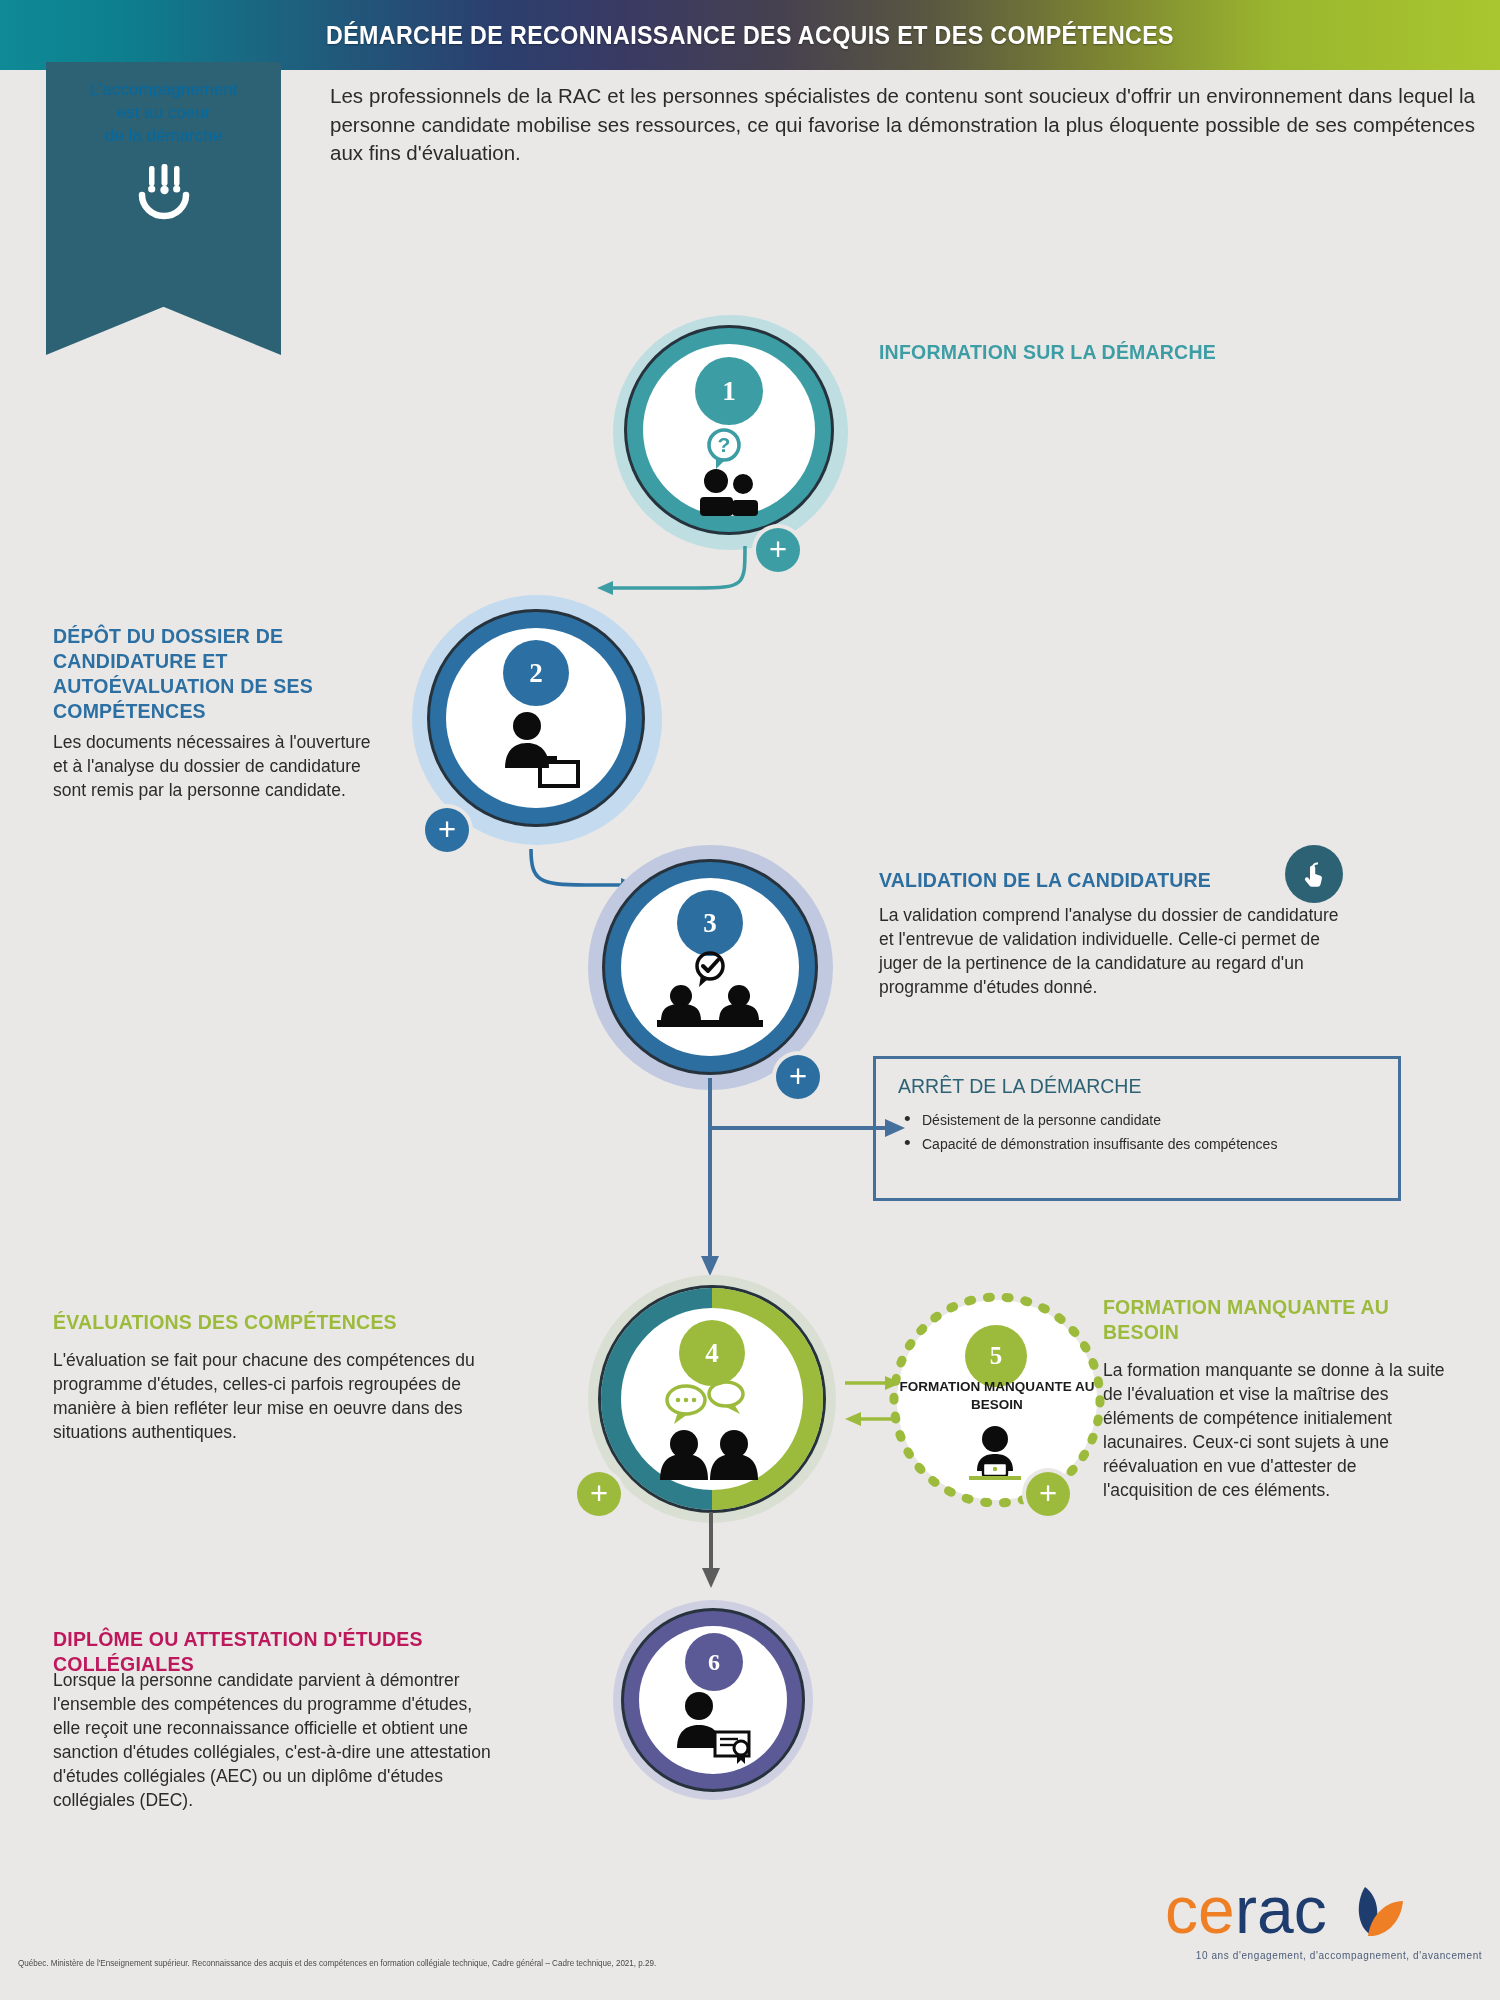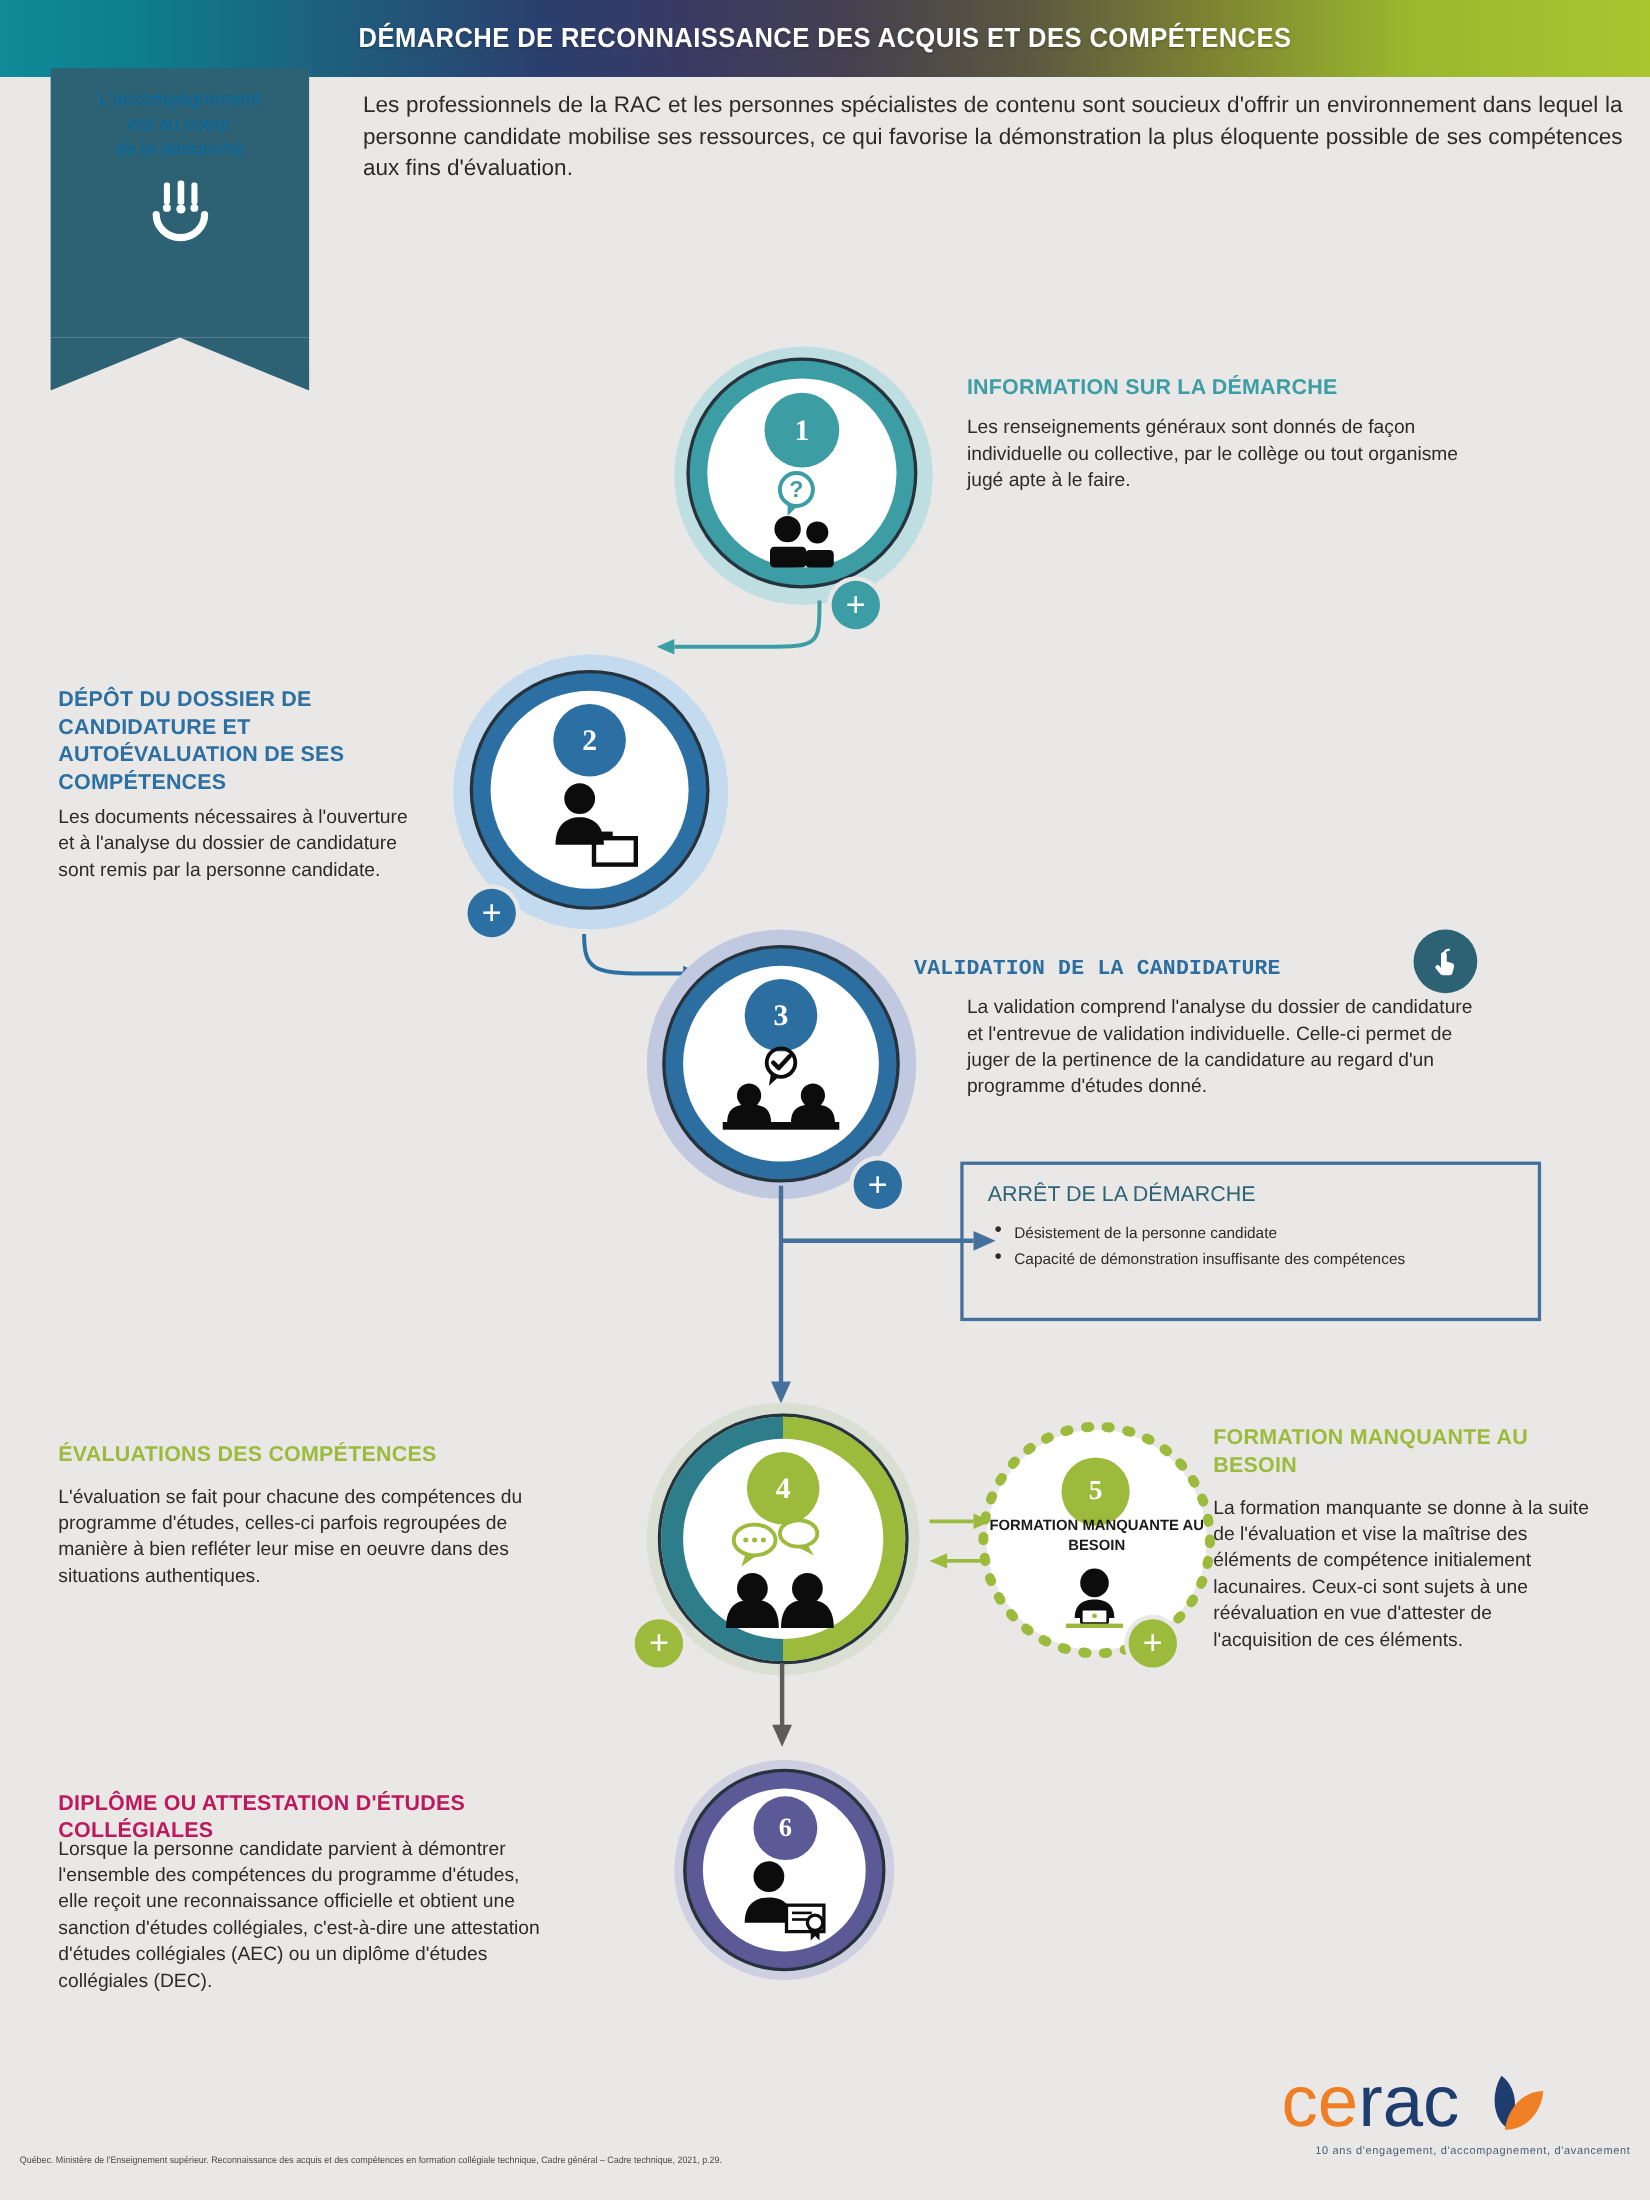--- a/index.html
+++ b/index.html
@@ -185,21 +185,20 @@
       <circle cx="55" cy="59" r="10" fill="#0c0c0c"></circle>
       <rect x="12" y="72" width="33" height="19" rx="4" fill="#0c0c0c"></rect>
       <rect x="44" y="75" width="26" height="16" rx="4" fill="#0c0c0c"></rect>
     </svg>
   </div>
 </div>
 <div class="plus-badge" style="left:756px;top:528px;background:#3d9da5;">+</div>
 
 <div class="blk-title" style="left:879px;top:340px;width:470px;color:#3d9da5;">INFORMATION SUR LA DÉMARCHE</div>
 <div class="blk-body" style="left:879px;top:376px;width:450px;">
-  <p>Les renseignements généraux sont donnés de façon individuelle ou collective, par le collège ou tout organisme jugé apte à le faire.</p>
 </div>
 
 <svg style="position:absolute;left:585px;top:540px;" width="180" height="60">
   <path d="M160 6 C160 46, 160 48, 110 48 L28 48" fill="none" stroke="#3d9da5" stroke-width="3.6"></path>
   <polygon points="28,41 12,48 28,55" fill="#3d9da5"></polygon>
 </svg>
 
 <div class="step-circle">
   <div class="halo" style="left:412px;top:595px;width:250px;height:250px;background:#c3daef;"></div>
   <div class="ring" style="left:430px;top:612px;width:212px;height:212px;background:#2b6fa3;"></div>
@@ -239,21 +238,21 @@
       <circle cx="36" cy="44" r="11" fill="#0c0c0c"></circle>
       <path d="M16 69 C16 55 24 52 36 52 C48 52 56 55 56 69 Z" fill="#0c0c0c"></path>
       <circle cx="94" cy="44" r="11" fill="#0c0c0c"></circle>
       <path d="M74 69 C74 55 82 52 94 52 C106 52 114 55 114 69 Z" fill="#0c0c0c"></path>
       <rect x="12" y="68" width="106" height="7" fill="#0c0c0c"></rect>
     </svg>
   </div>
 </div>
 <div class="plus-badge" style="left:776px;top:1055px;background:#2c6ea0;">+</div>
 
-<div class="blk-title" style="left:831px;top:868px;width:460px;color:#2c6ea0;font-family:Liberation Mono, monospace;">VALIDATION DE LA CANDIDATURE</div>
+<div class="blk-title" style="left:879px;top:868px;width:460px;color:#2c6ea0;">VALIDATION DE LA CANDIDATURE</div>
 <div class="blk-body" style="left:879px;top:903px;width:475px;">
   <p>La validation comprend l'analyse du dossier de candidature et l'entrevue de validation individuelle. Celle-ci permet de juger de la pertinence de la candidature au regard d'un programme d'études donné.</p>
 </div>
 
 <div style="position:absolute;left:1285px;top:845px;width:58px;height:58px;border-radius:50%;background:#2d6275;display:flex;align-items:center;justify-content:center;">
   <svg width="26" height="28" viewBox="0 0 26 28">
     <path d="M9 20 L9 8 a2.6 2.6 0 0 1 5.2 0 L14.2 14 l4.5 1.4 a3 3 0 0 1 2.1 3.6 l-1.3 5.4 a3 3 0 0 1 -2.9 2.3 L11 26.7 a3.4 3.4 0 0 1 -2.6 -1.3 L4.4 20.6 a2 2 0 0 1 2.6 -3 Z" fill="#fff"></path>
     <path d="M12 6.5 a4.5 4.5 0 0 1 5 -3" fill="none" stroke="#fff" stroke-width="2"></path>
   </svg>
 </div>

